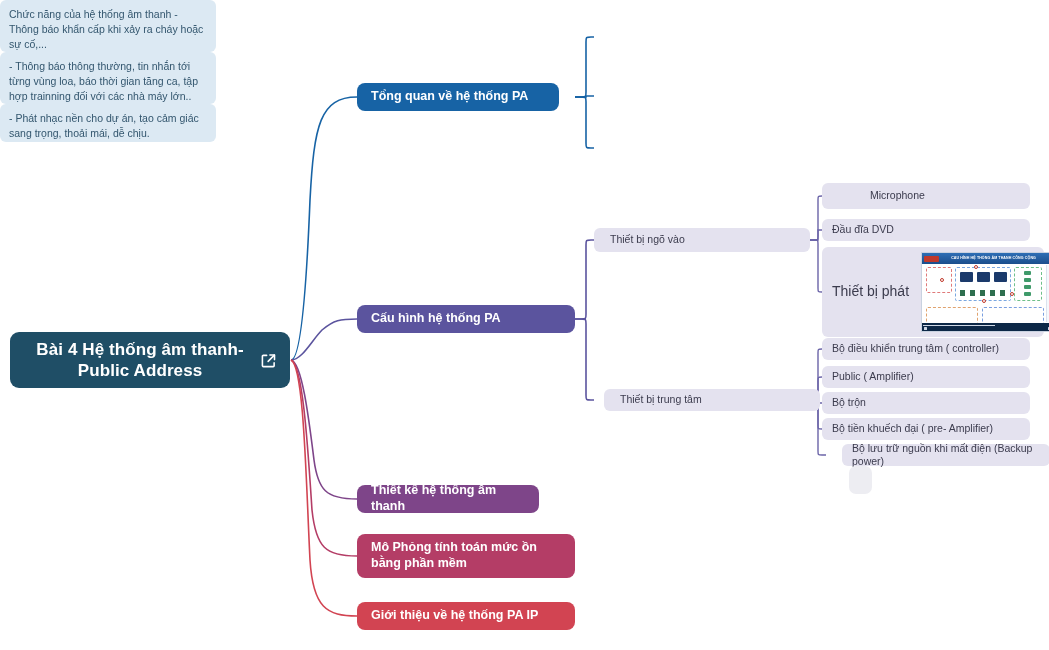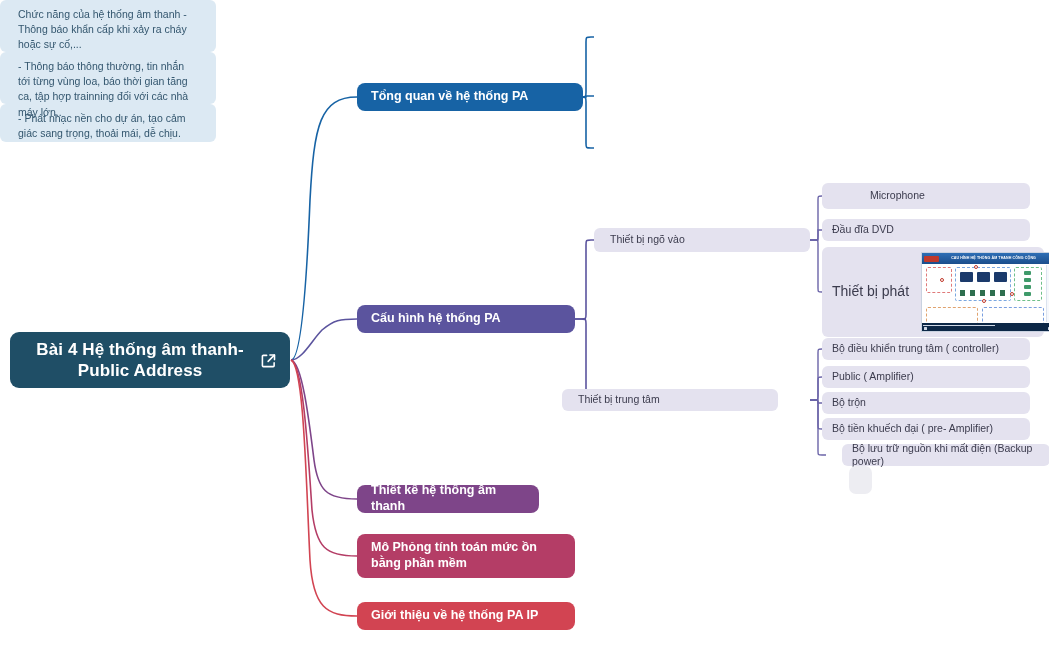--- a/index.html
+++ b/index.html
@@ -54,53 +54,53 @@
 
   
   .l1 {
     color: #ffffff;
     font-size: 12.5px;
     font-weight: bold;
     padding: 7px 14px;
     border-radius: 8px;
     left: 357px;
   }
-  .l1-overview  { top: 83px;  width: 226px; height: 28px; background: #1763A5; }
+  .l1-overview  { top: 83px;  width: 202px; height: 28px; background: #1763A5; }
   .l1-config    { top: 305px; width: 218px; height: 28px; background: #5B549E; }
   .l1-design    { top: 485px; width: 182px; height: 28px; background: #7E4589; }
   .l1-sim       { top: 534px; width: 218px; height: 44px; background: #B43D66; }
   .l1-paip      { top: 602px; width: 218px; height: 28px; background: #D24452; }
 
   
   .leaf-blue {
     left: 594px;
     width: 216px;
     background: #DCE9F3;
     color: #33566E;
     font-size: 10.5px;
-    padding: 7px 18px;
+    padding: 7px 9px;
     border-radius: 6px;
     align-items: flex-start;
     display: block;
     line-height: 1.45;
   }
   .lb1 { top: 11px;  height: 52px; }
   .lb2 { top: 70px;  height: 52px; }
   .lb3 { top: 129px; height: 38px; }
 
   
   .leaf-lav {
     background: #E4E2EF;
     color: #3B3B4D;
     font-size: 10.5px;
     padding: 6px 16px;
     border-radius: 6px;
   }
   .n-input  { left: 594px; top: 228px; width: 216px; height: 24px; }
-  .n-center { left: 562px; top: 389px; width: 216px; height: 22px; }
+  .n-center { left: 604px; top: 389px; width: 216px; height: 22px; }
 
   .leaf-lav2 {
     left: 822px;
     background: #E4E2EF;
     color: #3B3B4D;
     font-size: 10.5px;
     padding: 6px 10px;
     border-radius: 6px;
   }
   .n-mic    { top: 183px; width: 208px; height: 26px; padding-left: 48px; }

